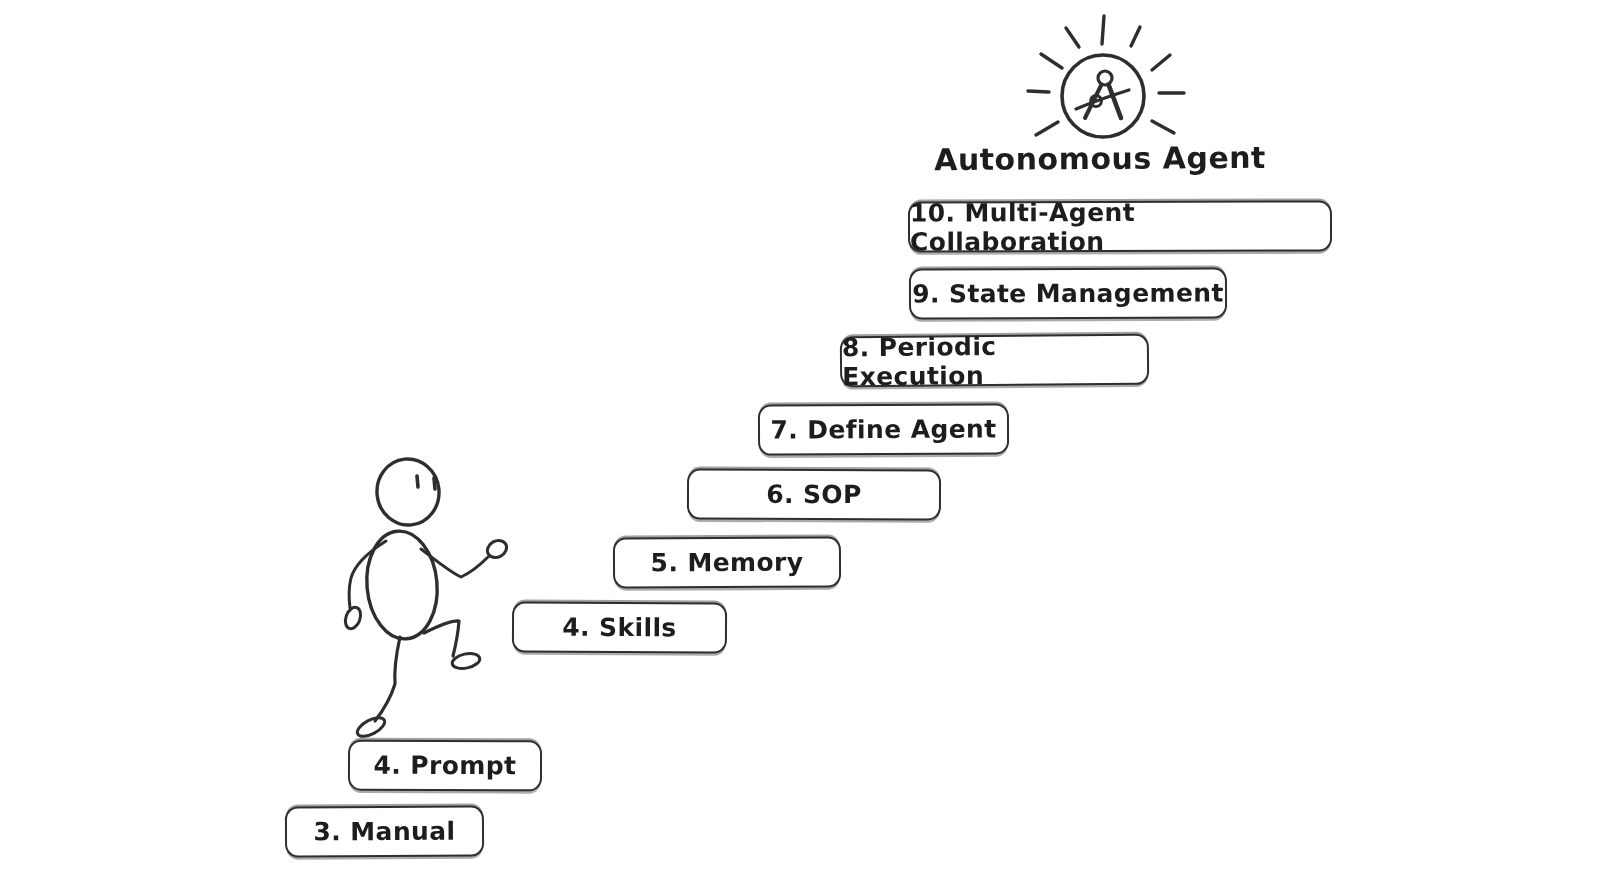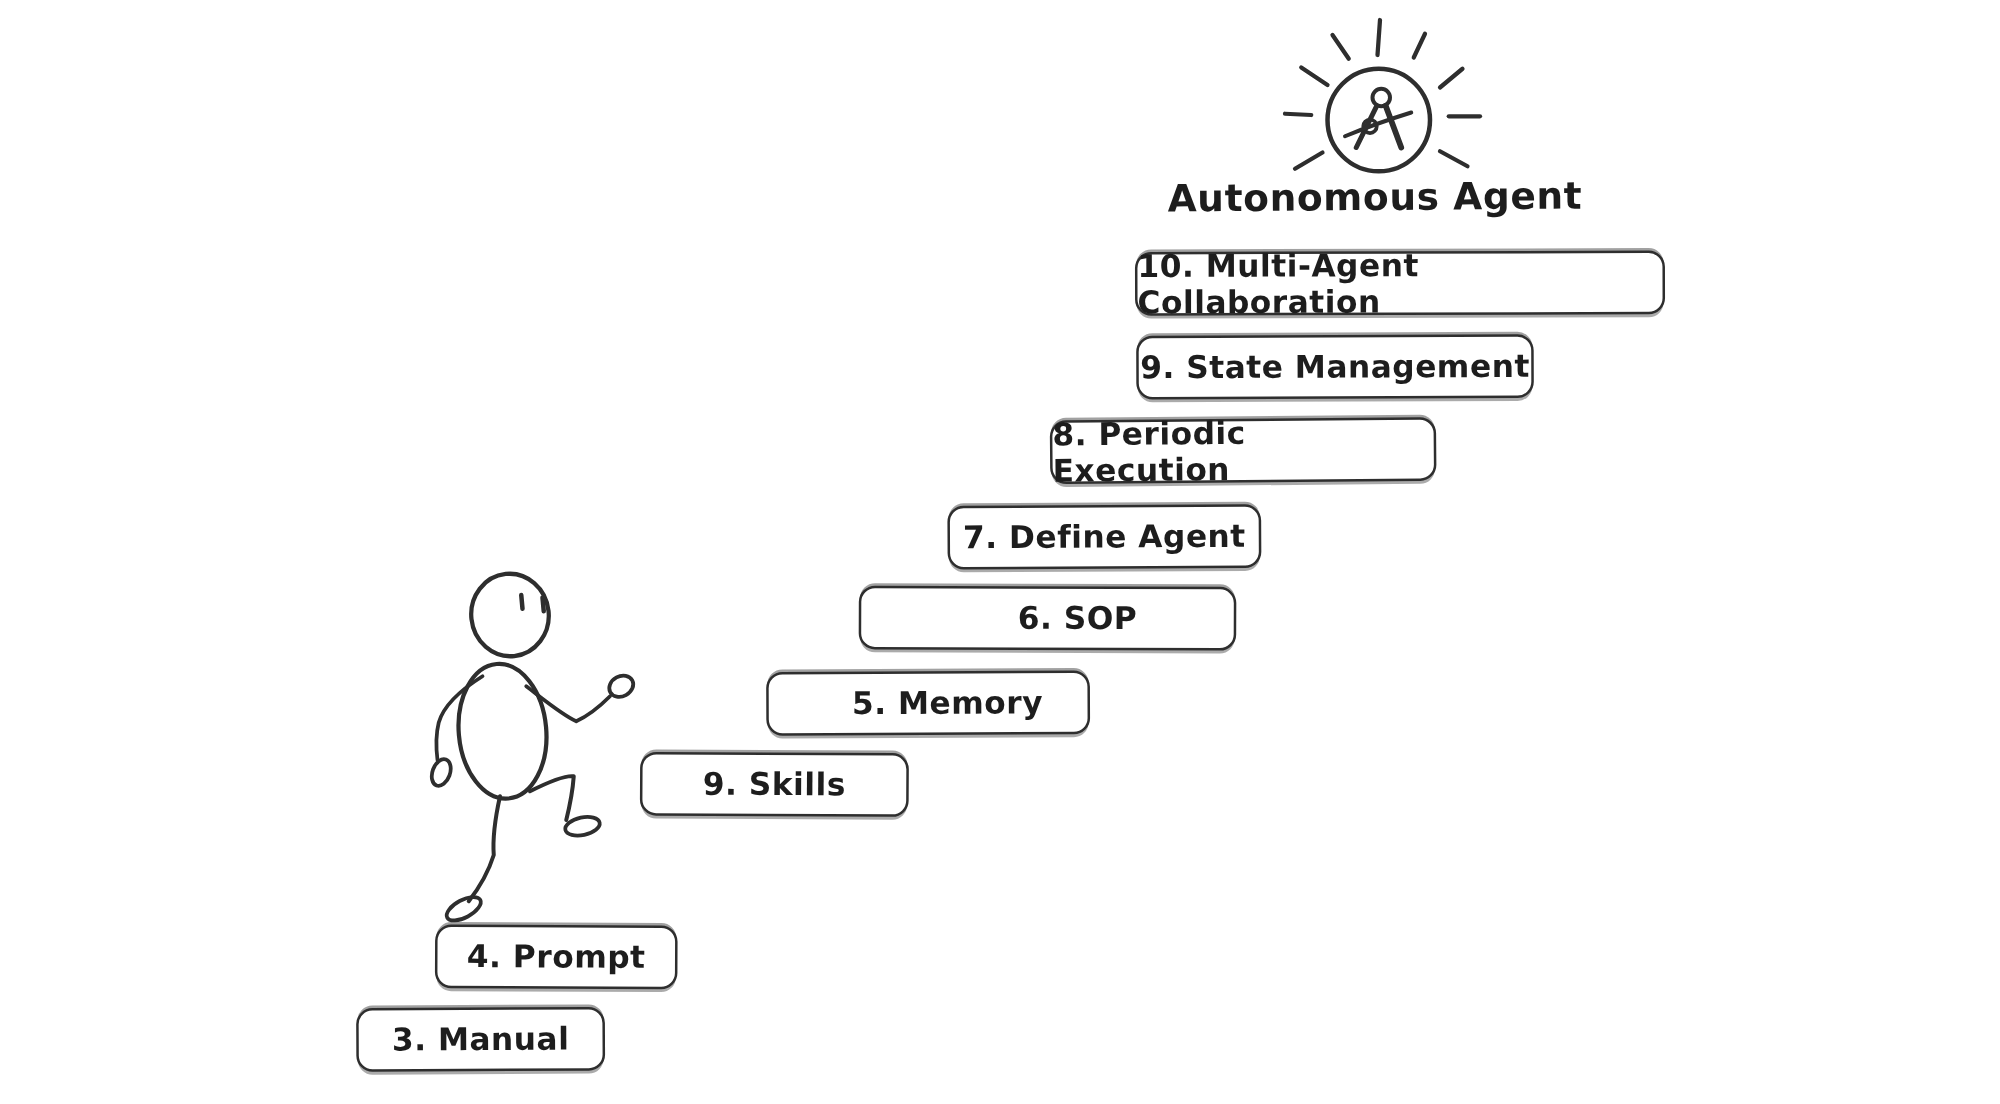--- a/index.html
+++ b/index.html
@@ -12,22 +12,22 @@
     position:absolute;height:47px;background:#ffffff;
     border:2.6px solid #2e2e2e;border-radius:13px;
     display:flex;align-items:center;justify-content:center;
     font-size:25px;font-weight:700;letter-spacing:.4px;color:#1d1d1d;
     box-shadow:0 -3px 0 -1px rgba(46,46,46,.45), 0 3.5px 0 -1.2px rgba(46,46,46,.4);
   }
   .s1 {left:285px;top:806px;width:195px;transform:rotate(-.3deg);}
   .s2 {left:348px;top:740px;width:190px;transform:rotate(.25deg);}
   .s3 {left:428px;top:672px;width:194px;transform:rotate(-.2deg);}
   .s4 {left:512px;top:602px;width:211px;transform:rotate(.3deg);}
-  .s5 {left:613px;top:537px;width:224px;transform:rotate(-.25deg);padding-left:31px;}
-  .s6 {left:687px;top:469px;width:250px;transform:rotate(.2deg);padding-left:48px;}
+  .s5 {left:613px;top:537px;width:224px;transform:rotate(-.25deg);}
+  .s6 {left:687px;top:469px;width:250px;transform:rotate(.2deg);}
   .s7 {left:758px;top:404px;width:247px;transform:rotate(-.3deg);}
   .s8 {left:840px;top:335px;width:305px;transform:rotate(-.5deg);}
   .s9 {left:909px;top:268px;width:314px;transform:rotate(-.2deg);}
   .s10{left:908px;top:201px;width:420px;transform:rotate(-.15deg);}
   .agent-title{
     position:absolute;left:930px;top:141px;width:340px;text-align:center;
     font-size:30px;font-weight:700;letter-spacing:.5px;color:#1d1d1d;
     transform:rotate(-.4deg);
   }
   .icon-svg{position:absolute;left:1010px;top:8px;}
@@ -78,21 +78,21 @@
   <div class="step s7">
     <span>7. Define Agent</span>
   </div>
   <div class="step s6">
     <span>6. SOP</span>
   </div>
   <div class="step s5">
     <span>5. Memory</span>
   </div>
   <div class="step s4">
-    <span>9. Skills</span>
+    <span>4. Skills</span>
   </div>
   <div class="step s2">
     <span>4. Prompt</span>
   </div>
   <div class="step s1">
     <span>3. Manual</span>
   </div>
 
   <svg class="figure-svg" width="230" height="310" viewBox="310 440 230 310" fill="none" stroke="#2e2e2e" stroke-linecap="round" stroke-linejoin="round">
 

